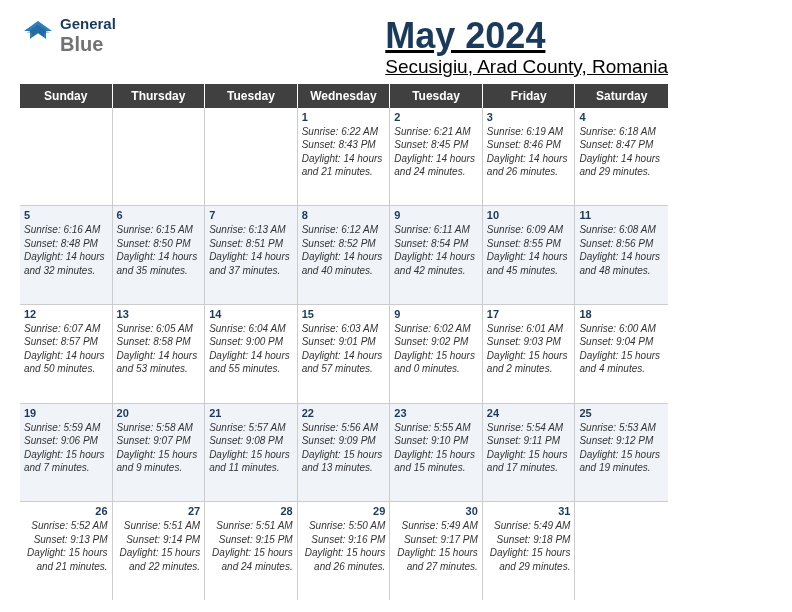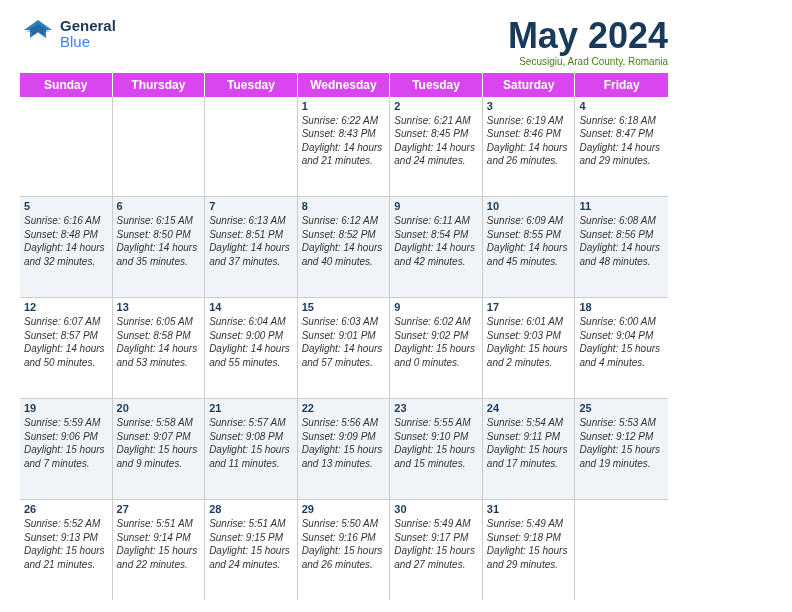--- a/index.html
+++ b/index.html
@@ -17,41 +17,41 @@
       display: flex;
       flex-direction: column;
     }
     .header {
       display: flex;
       align-items: flex-start;
       justify-content: space-between;
       margin-bottom: 6px;
     }
     .title-block {
-      text-align: right;
+      text-decoration: underline;
     }
     .main-title {
       font-size: 36px;
       font-weight: bold;
       color: #1a3a5c;
       line-height: 1.1;
     }
     .subtitle {
-      font-size: 10px;
-      color: #4d7c0f;
+      font-size: 19px;
+      color: #000000;
     }
     .calendar {
       flex: 1;
       display: flex;
       flex-direction: column;
     }
     .cal-header {
       display: grid;
       grid-template-columns: repeat(7, 1fr);
-      background: #d946ef;
+      background: #404040;
     }
     .cal-header-cell {
       color: #fff;
       font-size: 12px;
       font-weight: bold;
       text-align: center;
       padding: 5px 2px;
       border-right: 1px solid #fff;
     }
     .cal-header-cell:last-child { border-right: none; }
@@ -59,21 +59,21 @@
       flex: 1;
       display: flex;
       flex-direction: column;
     }
     .cal-row {
       flex: 1;
       display: grid;
       grid-template-columns: repeat(7, 1fr);
       border-bottom: 1px solid #ccc;
     }
-    .cal-row:last-child { border-bottom: none; }
+    .cal-row:last-child { border-bottom: none; text-align: right; }
     .cal-cell {
       border-right: 1px solid #ccc;
       padding: 3px 4px;
       font-size: 9px;
       color: #333;
       background: #fff;
       vertical-align: top;
     }
     .cal-cell:last-child { border-right: none; }
     .cal-cell.alt-row {
@@ -108,23 +108,23 @@
       display: flex;
       flex-direction: column;
       line-height: 1.1;
     }
     .logo-general {
       font-size: 15px;
       font-weight: bold;
       color: #1a3a5c;
     }
     .logo-blue {
-      font-size: 15px;
-      font-weight: normal;
-      color: #3b82f6;
+      font-size: 20px;
+      font-weight: bold;
+      color: #737373;
     }
   </style>
 </head>
 <body>
 
 <div class="page">
   <div class="header">
     <div class="logo-container">
       <svg class="logo-icon" viewBox="0 0 36 36">
 
@@ -142,22 +142,22 @@
     </div>
   </div>
 
   <div class="calendar">
     <div class="cal-header">
     <div class="cal-header-cell">Sunday</div>
         <div class="cal-header-cell">Thursday</div>
         <div class="cal-header-cell">Tuesday</div>
         <div class="cal-header-cell">Wednesday</div>
         <div class="cal-header-cell">Tuesday</div>
+        <div class="cal-header-cell">Friday</div>
         <div class="cal-header-cell">Saturday</div>
-        <div class="cal-header-cell">Friday</div>
       </div>
     <div class="cal-body">
     <div class="cal-row">
           <div class="cal-cell empty"></div>
           <div class="cal-cell empty"></div>
           <div class="cal-cell empty"></div>
           <div class="cal-cell">
             <span class="day-num">1</span>
             <div class="cell-text">Sunrise: 6:22 AM<br>Sunset: 8:43 PM<br>Daylight: 14 hours<br>and 21 minutes.</div>
           </div>

